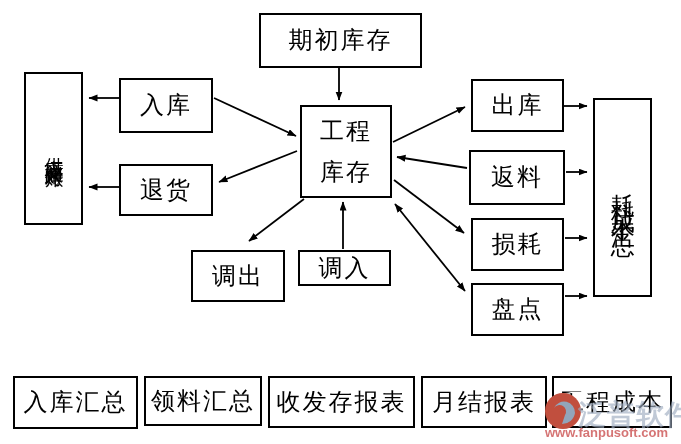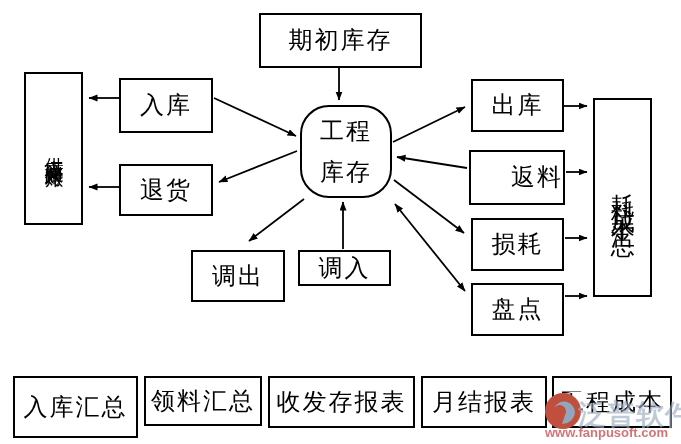--- a/index.html
+++ b/index.html
@@ -27,21 +27,21 @@
     letter-spacing: 2px;
     line-height: 1.1;
     white-space: nowrap;
   }
   .vbox {
     writing-mode: vertical-rl;
     text-orientation: upright;
   }
   .vbox.supplier { font-size: 19px; letter-spacing: 2px; }
   .vbox.haoliao  { font-size: 24px; letter-spacing: 8px; }
-  .center-box { flex-direction: column; justify-content: center; gap: 14px; border-radius: 29px; }
+  .center-box { flex-direction: column; justify-content: center; gap: 14px; }
   .wm-brand {
     position: absolute; left: 578px; top: 396px;
     font-size: 28px; font-weight: bold;
     color: rgba(158, 172, 192, 0.65);
     letter-spacing: 1px;
     z-index: 5; pointer-events: none;
     font-family: "Liberation Sans", "DejaVu Sans", sans-serif;
   }
   .wm-url {
     position: absolute; left: 545px; top: 425px;
@@ -103,21 +103,21 @@
 
   <div class="box center-box" style="left:300px; top:105px; width:92px; height:93px;">
     <span>工程</span>
     <span>库存</span>
   </div>
 
   <div class="box" style="left:471px; top:79px; width:93px; height:53px;">
     <span>出库</span>
   </div>
 
-  <div class="box" style="left:469px; top:150px; width:96px; height:55px;justify-content:flex-end;">
+  <div class="box" style="left:469px; top:150px; width:96px; height:55px;">
     <span>返料</span>
   </div>
 
   <div class="box" style="left:471px; top:218px; width:93px; height:53px;text-align:right;">
     <span>损耗</span>
   </div>
 
   <div class="box" style="left:471px; top:283px; width:93px; height:53px;">
     <span>盘点</span>
   </div>
@@ -127,21 +127,21 @@
   </div>
 
   <div class="box" style="left:191px; top:250px; width:94px; height:52px;font-family:Liberation Serif, serif;">
     <span>调出</span>
   </div>
 
   <div class="box" style="left:298px; top:250px; width:93px; height:36px;">
     <span>调入</span>
   </div>
 
-  <div class="box" style="left:13px; top:376px; width:125px; height:62px;">
+  <div class="box" style="left:13px; top:376px; width:125px; height:53px;">
     <span>入库汇总</span>
   </div>
   <div class="box" style="left:144px; top:376px; width:118px; height:50px;">
     <span>领料汇总</span>
   </div>
   <div class="box" style="left:268px; top:376px; width:147px; height:52px;">
     <span>收发存报表</span>
   </div>
   <div class="box" style="left:421px; top:376px; width:126px; height:52px;">
     <span>月结报表</span>

